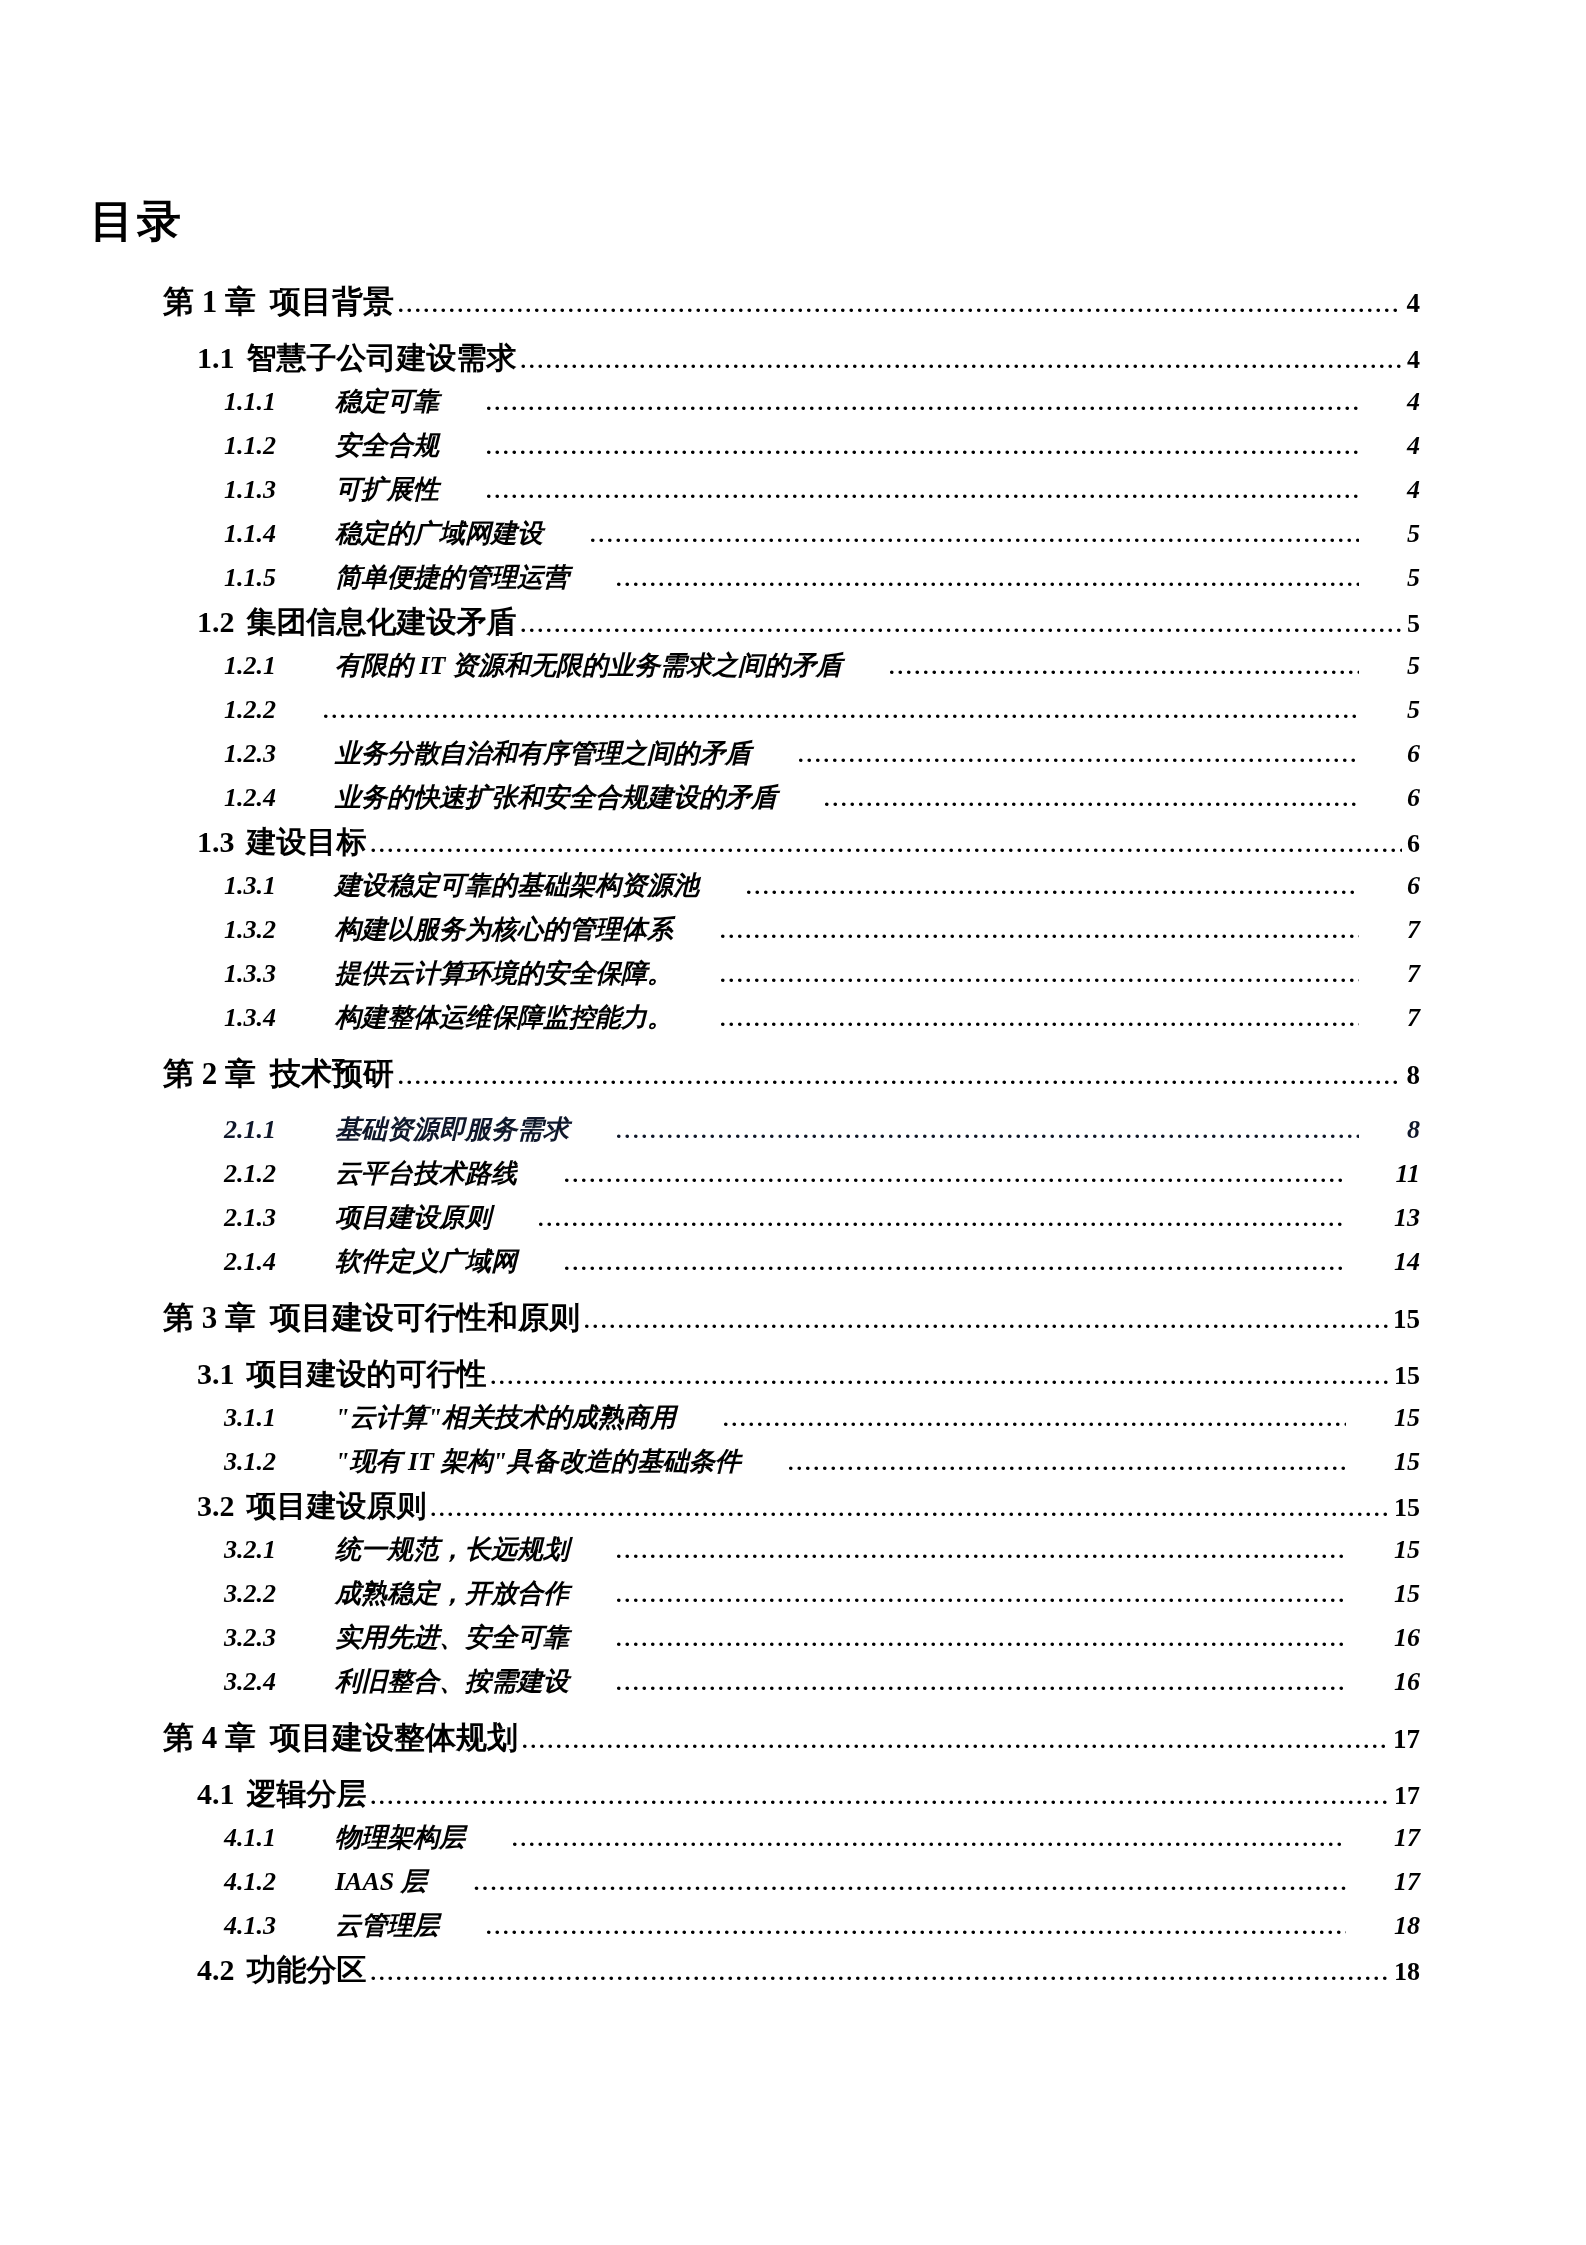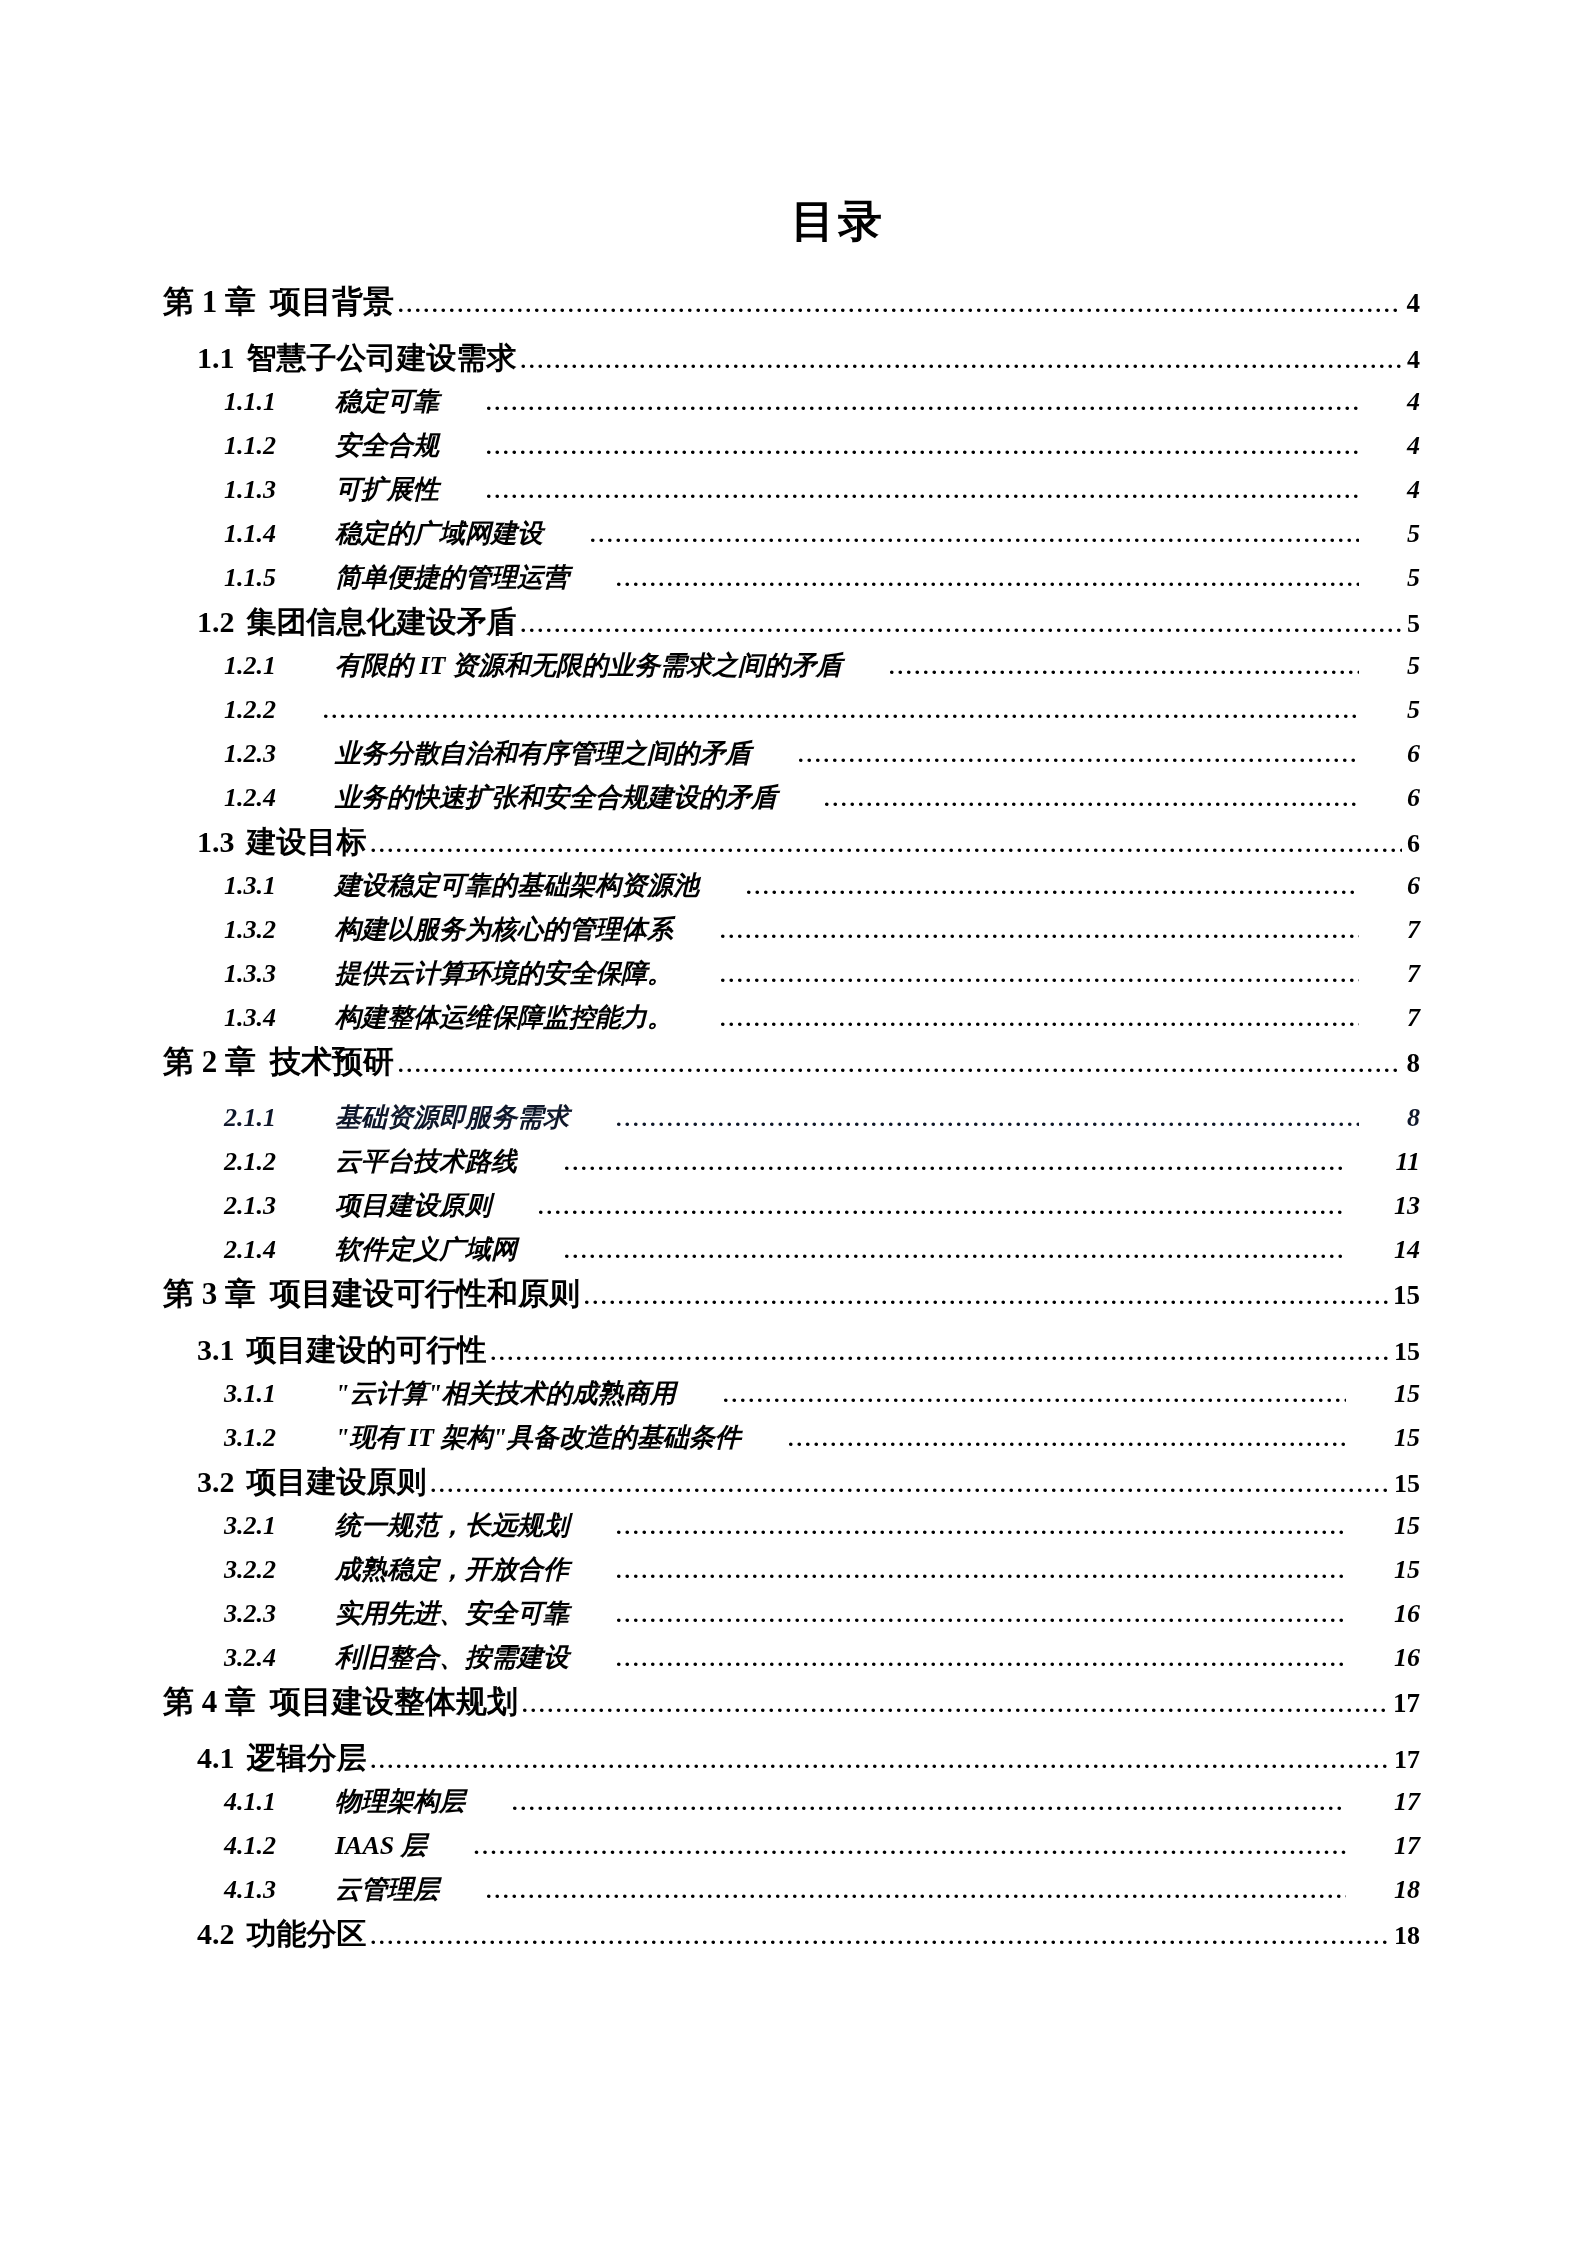--- a/index.html
+++ b/index.html
@@ -14,41 +14,41 @@
     background: #ffffff;
     overflow: hidden;
     box-sizing: border-box;
     font-family: "Liberation Serif", "DejaVu Serif", serif;
     color: #000000;
   }
   .toc-title {
     margin: 0 0 32px 0;
     padding-top: 196px;
     padding-left: 90px;
-    text-align: center;
     font-size: 44px;
     line-height: 52px;
     font-weight: bold;
     letter-spacing: 3px;
   }
   .toc-list {
     padding-right: 166px;
   }
   .toc-row {
     display: flex;
     align-items: baseline;
     height: 44px;
     line-height: 44px;
     white-space: nowrap;
     font-weight: bold;
   }
   .level-1 {
     padding-left: 163px;
     font-size: 31px;
     font-weight: bold;
+    margin-top: 12px;
     margin-bottom: 12px;
   }
   .level-2 {
     padding-left: 197px;
     font-size: 30px;
   }
   .level-3 {
     padding-left: 224px;
     font-size: 26px;
     font-style: italic;

